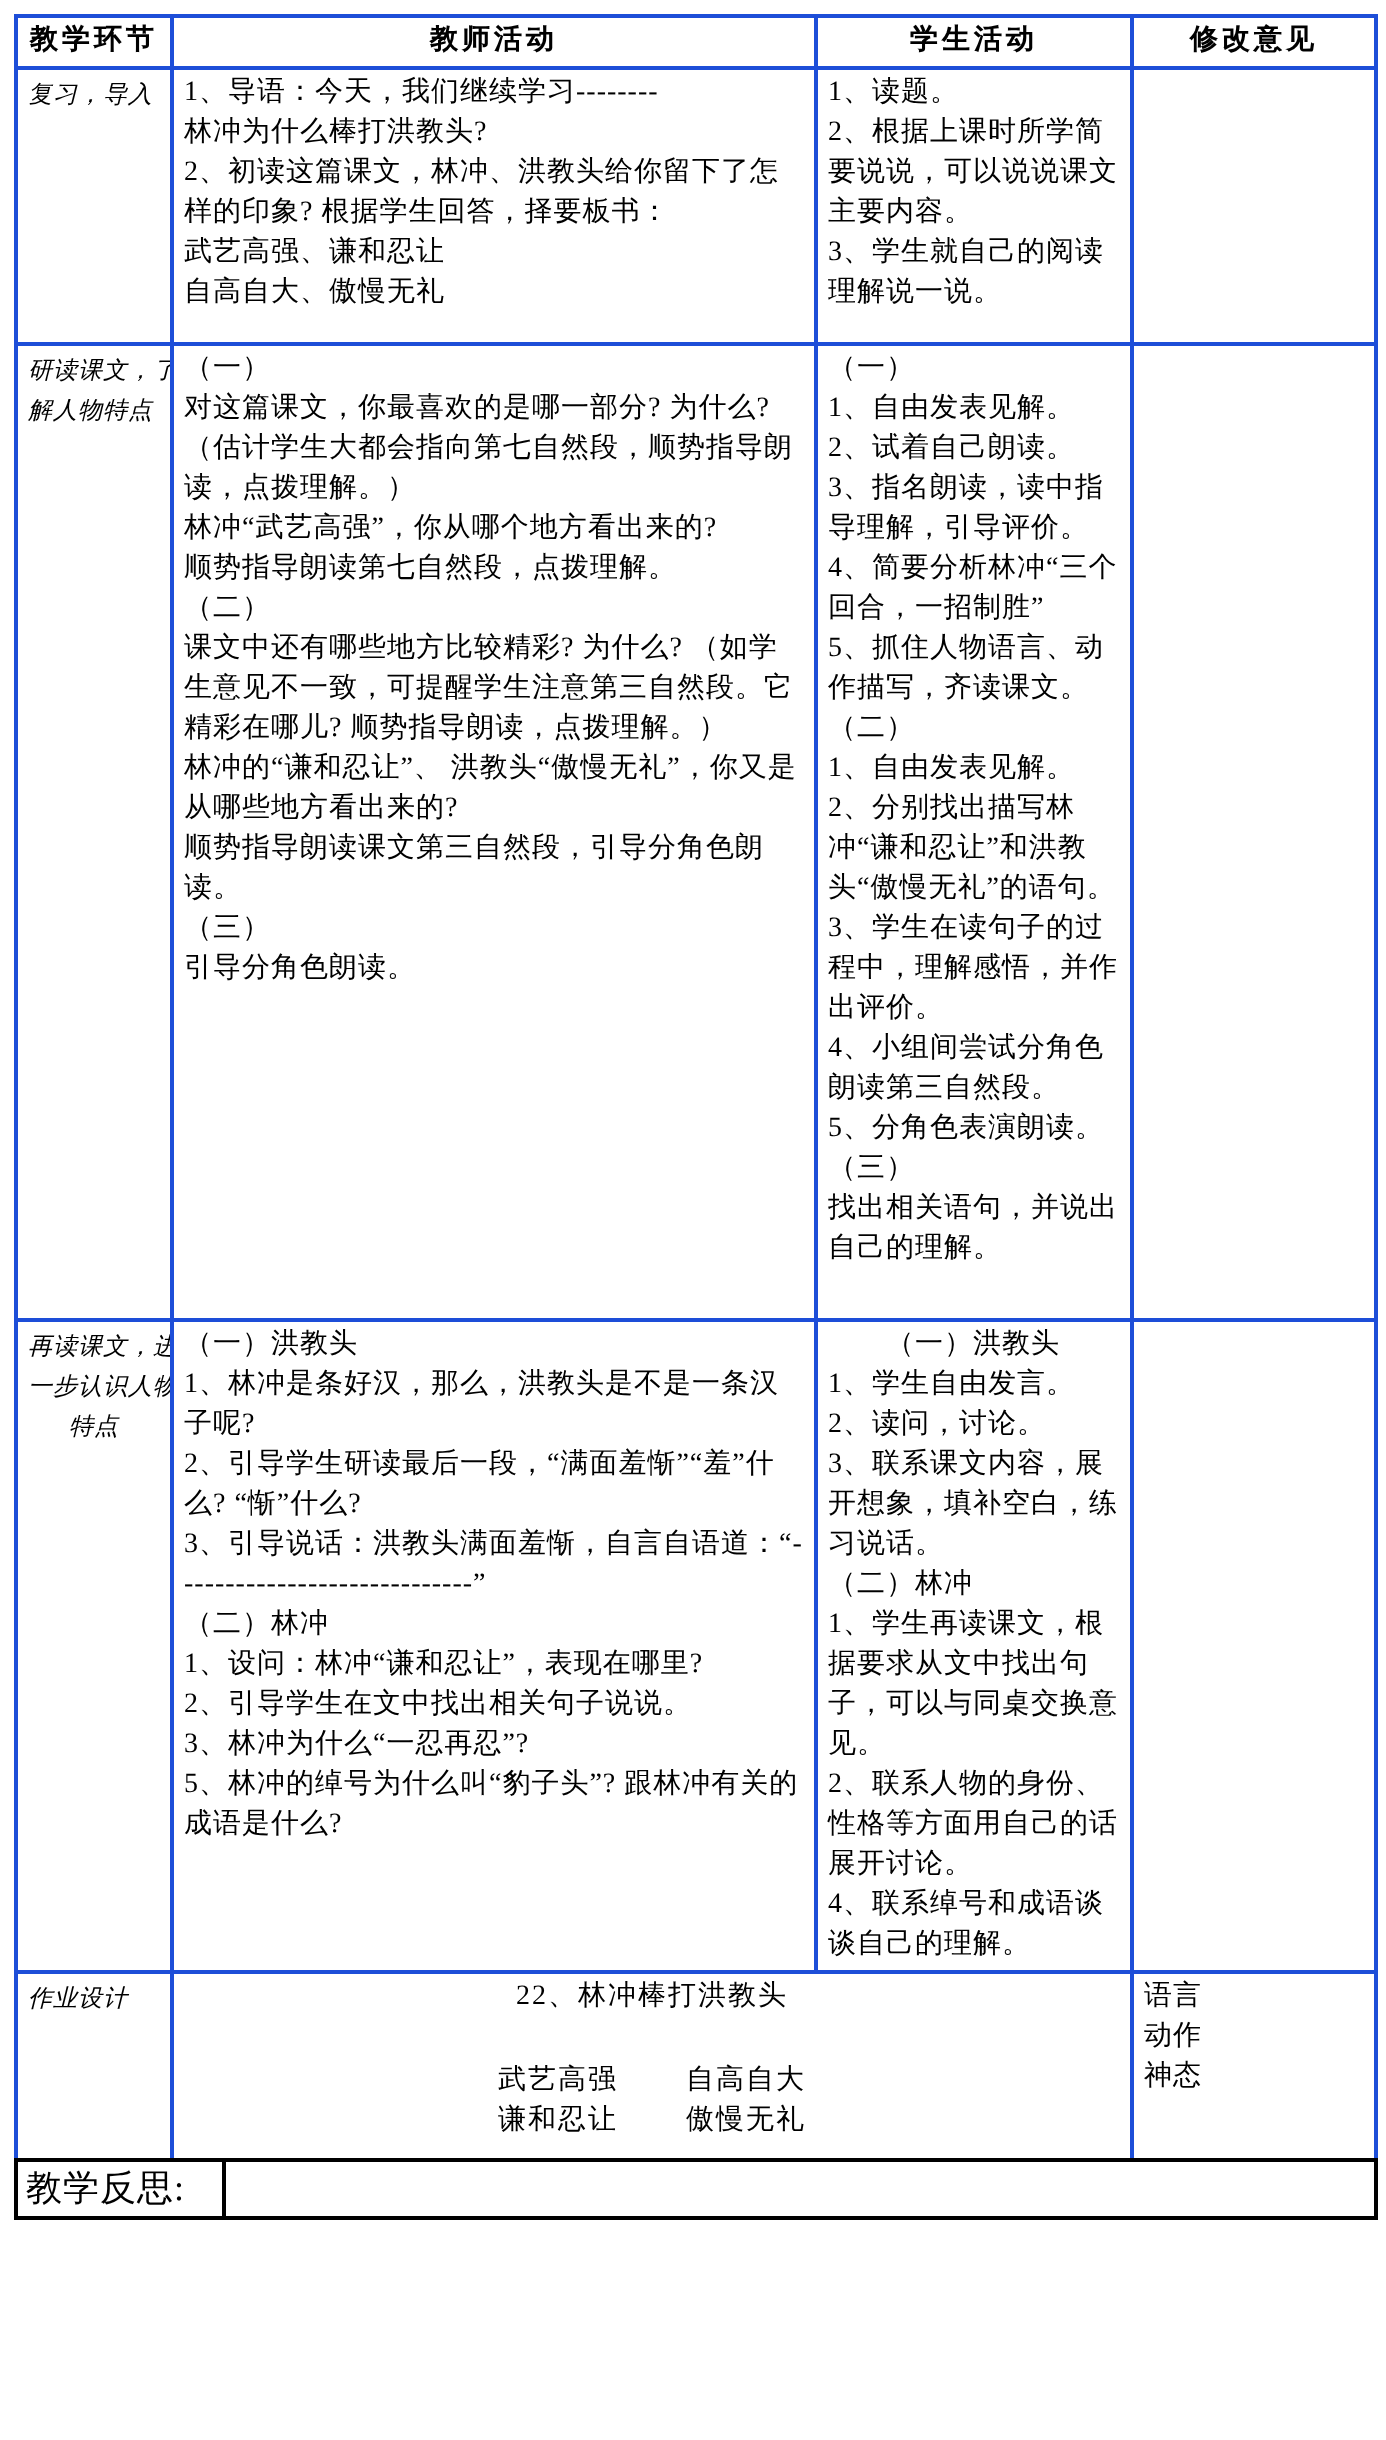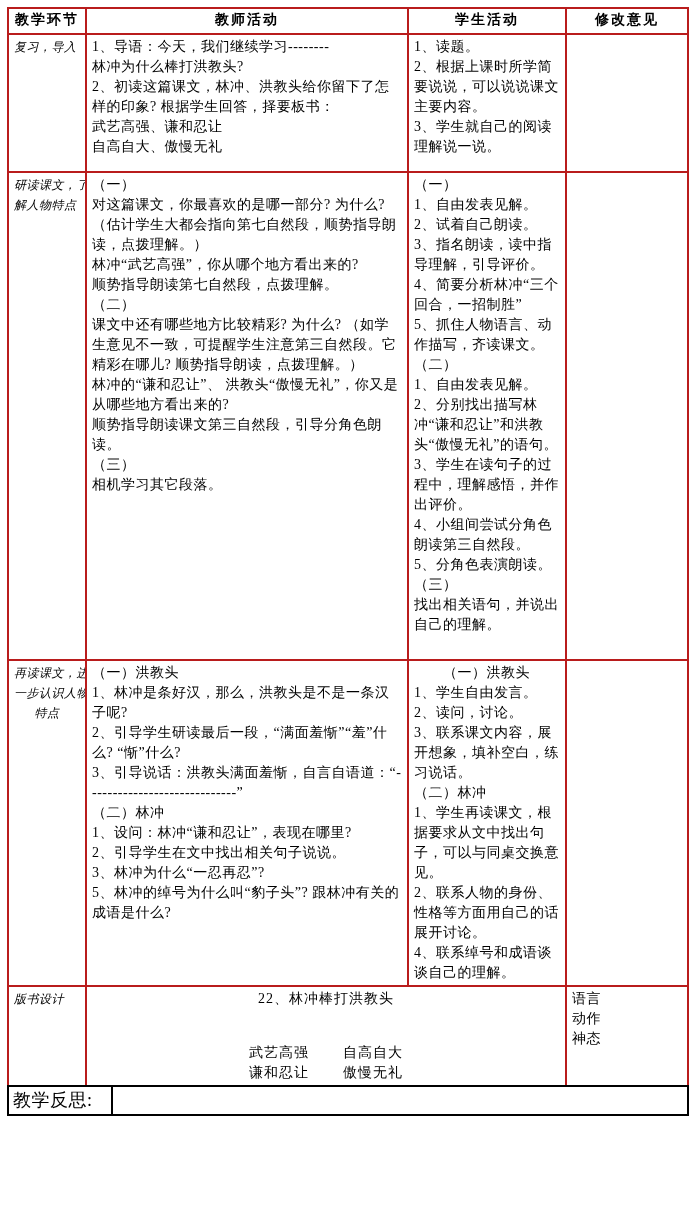--- a/index.html
+++ b/index.html
@@ -4,41 +4,41 @@
 <style>
   html,body { margin:0; padding:0; background:#ffffff; }
   body {
     width:693px; height:1220px; position:relative;
     font-family:"Liberation Serif","DejaVu Serif",serif;
     color:#000;
   }
   .doc { position:absolute; left:7px; top:7px; width:680px; }
   table.plan { border-collapse:collapse; table-layout:fixed; width:680px; }
   table.plan th, table.plan td {
-    border:2px solid #b91c1c; vertical-align:top; padding:2px 5px;
+    border:2px solid #1d4ed8; vertical-align:top; padding:2px 5px;
     overflow:hidden;
   }
   th.hdr {
     font-size:14px; font-weight:bold; text-align:center;
     height:20px; letter-spacing:2px; padding:2px 0;
   }
   .para { font-size:14px; line-height:20px; letter-spacing:0.5px;
           word-break:break-all; }
   td.stage { padding:2px 2px;font-style:italic; }
   td.stage .para { font-size:12px; line-height:20px; letter-spacing:0.5px; white-space:nowrap; }
   td.comment { padding:2px 4px; }
   
   .h-r1 { height:132px; } .h-r2 { height:482px; } .h-r3 { height:314px;text-align:center; }
   .h-r4 { height:114px; } .h-r5 { height:88px; }
   
   td.board { text-align:center; padding-top:3px; }
   .board-title { font-size:14px; line-height:20px; letter-spacing:1px;font-family:Liberation Serif, serif; }
   .board-pair { display:flex; justify-content:center; gap:34px;
                 font-size:14px; line-height:20px; letter-spacing:1px; }
-  .board-pair.p1 { margin-top:34px; }
+  .board-pair.p1 { margin-top:22px; }
   .board-pair.p2 { }
   
   table.reflect { border-collapse:collapse; table-layout:fixed; width:680px; margin-top:-2px; }
   table.reflect td { border:2px solid #000; vertical-align:top; }
   td.reflect-label { font-size:18px; line-height:24px; padding:1px 4px; height:25px; letter-spacing:0.5px; }
 </style>
 </head>
 <body>
 
 <div class="doc">
@@ -84,21 +84,21 @@
       <td>
             <div class="para">（一）</div>
             <div class="para">对这篇课文，你最喜欢的是哪一部分? 为什么? （估计学生大都会指向第七自然段，顺势指导朗读，点拨理解。）</div>
             <div class="para">林冲“武艺高强”，你从哪个地方看出来的?</div>
             <div class="para">顺势指导朗读第七自然段，点拨理解。</div>
             <div class="para">（二）</div>
             <div class="para">课文中还有哪些地方比较精彩? 为什么? （如学生意见不一致，可提醒学生注意第三自然段。它精彩在哪儿? 顺势指导朗读，点拨理解。）</div>
             <div class="para">林冲的“谦和忍让”、 洪教头“傲慢无礼”，你又是从哪些地方看出来的?</div>
             <div class="para">顺势指导朗读课文第三自然段，引导分角色朗读。</div>
             <div class="para">（三）</div>
-            <div class="para">相机学习其它段落。</div>
+            <div class="para">引导分角色朗读。</div>
           </td>
       <td>
             <div class="para">（一）</div>
             <div class="para">1、自由发表见解。</div>
             <div class="para">2、试着自己朗读。</div>
             <div class="para">3、指名朗读，读中指导理解，引导评价。</div>
             <div class="para">4、简要分析林冲“三个回合，一招制胜”</div>
             <div class="para">5、抓住人物语言、动作描写，齐读课文。</div>
             <div class="para">（二）</div>
             <div class="para">1、自由发表见解。</div>
@@ -138,21 +138,21 @@
             <div class="para">1、学生再读课文，根据要求从文中找出句子，可以与同桌交换意见。</div>
             <div class="para">2、联系人物的身份、性格等方面用自己的话展开讨论。</div>
             <div class="para">4、联系绰号和成语谈谈自己的理解。</div>
           </td>
       <td class="comment"></td>
     </tr>
 
 
     <tr>
       <td class="stage h-r5">
-            <div class="para">版书设计</div>
+            <div class="para">作业设计</div>
           </td>
       <td class="board" colspan="2">
         <div class="board-title">22、林冲棒打洪教头</div>
         <div class="board-pair p1">
           <span>武艺高强</span>
           <span>自高自大</span>
         </div>
         <div class="board-pair p2">
           <span>谦和忍让</span>
           <span>傲慢无礼</span>

